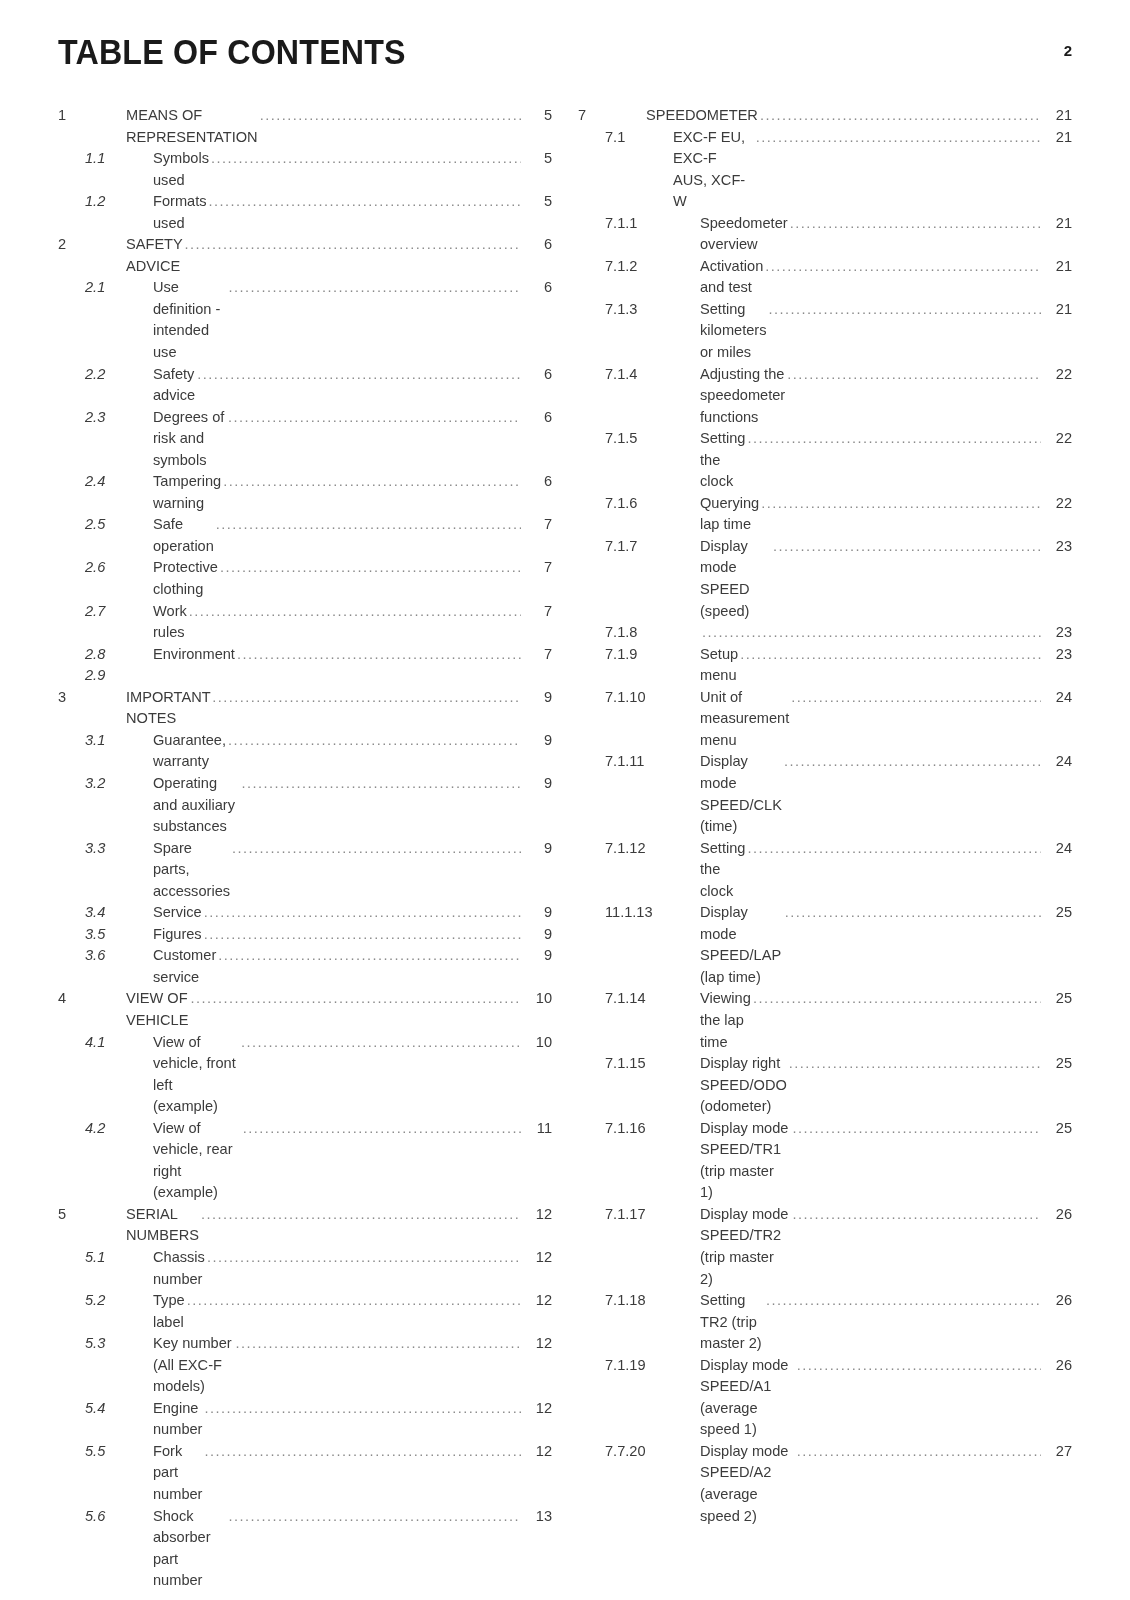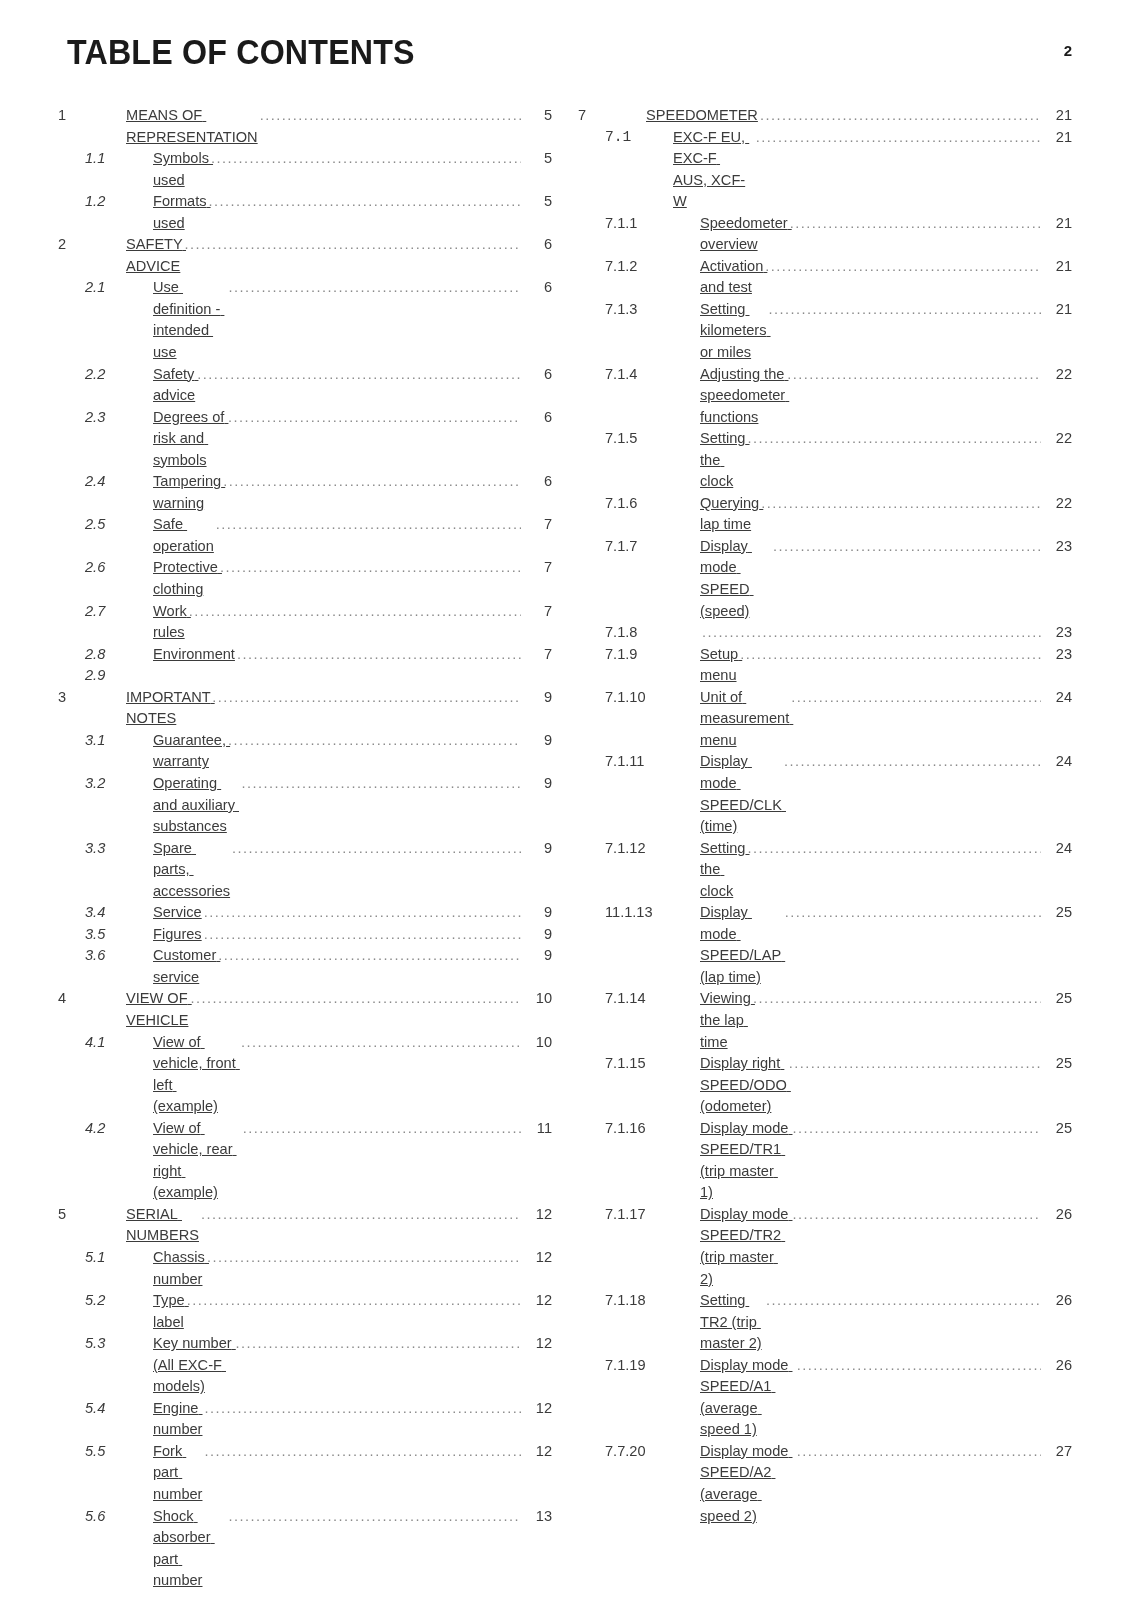--- a/index.html
+++ b/index.html
@@ -20,21 +20,21 @@
   .page {
     position: relative;
     width: 1130px;
     height: 1600px;
     padding: 0;
   }
 
   
   .header {
     position: absolute;
-    left: 67px;
+    left: 58px;
     top: 34px;
     right: 58px;
     height: 52px;
     display: flex;
     align-items: flex-start;
     justify-content: space-between;
   }
   .doc-title {
     font-family: "Liberation Sans Narrow", "Liberation Sans", sans-serif;
     font-weight: bold;
@@ -94,33 +94,32 @@
 
   
   .lvl2 > .num { width: 40px; padding-left: 27px; }
   
   .lvl3 > .num { width: 40px; padding-left: 27px; }
 
   .col-left .lvl2 > .num { width: 95px; padding-left: 27px; font-style: italic; }
   .col-left .lvl1 > .num { width: 68px; padding-left: 0px; }
 
   .col-right .lvl1 > .num { width: 68px; padding-left: 0px; }
-  .col-right .lvl2 > .num { width: 95px; padding-left: 27px; font-family: Liberation Mono, monospace; }
+  .col-right .lvl2 > .num { width: 95px; padding-left: 27px; }
   .col-right .lvl3 > .num { width: 122px; padding-left: 27px; }
 
   
   .line {
     display: flex;
     align-items: baseline;
     width: 100%;
   }
   .line .txt {
     flex: 0 1 auto;
     white-space: pre-wrap;
-    text-decoration: underline;
   }
   .line .leader {
     flex: 1 1 auto;
     overflow: hidden;
     white-space: nowrap;
     letter-spacing: 1.45px;
     color: #8a8a8a;
     font-size: 14.6px;
     margin-left: 2px;
     margin-right: 1px;

